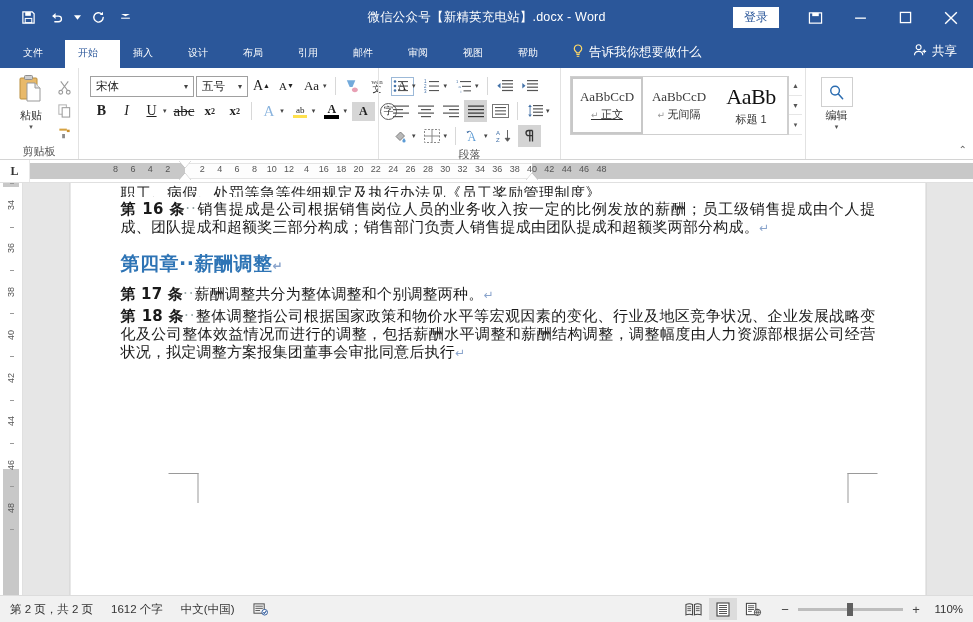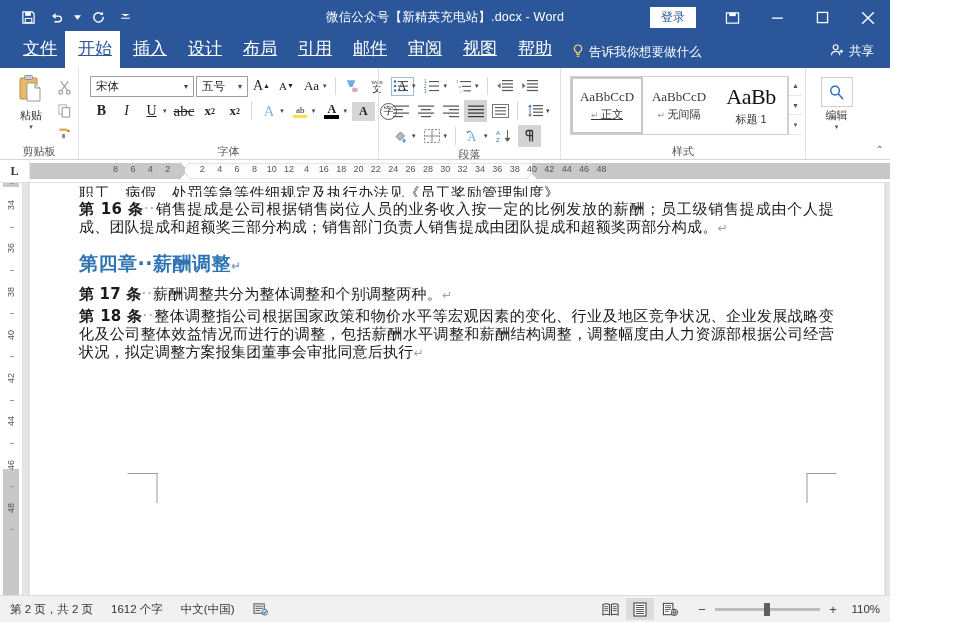--- a/index.html
+++ b/index.html
@@ -2,21 +2,21 @@
 <html><head>
 <meta charset="utf-8">
 <style>
   * { box-sizing: border-box; margin: 0; padding: 0; }
   html, body {
     width: 973px; height: 622px;
     overflow: hidden;
     font-family: "Liberation Sans", "DejaVu Sans", sans-serif;
     background: #fff;
   }
-  #app { width: 890px; height: 622px; position: relative; display: flex; flex-direction: column; }
+  #app { width: 973px; height: 622px; position: relative; display: flex; flex-direction: column; }
 
   
   .titlebar {
     height: 35px; background: #2b579a; color: #fff;
     display: flex; align-items: center; position: relative; flex: none;
   }
   .qat { display: flex; align-items: center; gap: 0px; padding-left: 14px; }
   .qat-btn {
     width: 28px; height: 26px; display: flex; align-items: center; justify-content: center;
     color: #fff; cursor: pointer;
@@ -37,21 +37,21 @@
     cursor: pointer; color: #fff;
   }
 
   
   .tabsrow {
     height: 33px; background: #2b579a; display: flex; align-items: flex-end; flex: none;
     position: relative;
   }
   .tabs { display: flex; align-items: flex-end; padding-left: 10px; }
   .tab {
-    font-size: 17px; color: #fff; padding: 6px 8px 8px 13px; cursor: pointer; white-space: nowrap; text-decoration: underline;
+    font-size: 10px; color: #fff; padding: 6px 22px 8px 13px; cursor: pointer; white-space: nowrap;
   }
   .tab.active { background: #fff; color: #2b579a; }
   .tellme {
     display: flex; align-items: center; gap: 5px; color: #fff; font-size: 12.5px;
     margin-left: 12px; padding-bottom: 7px; cursor: pointer;
   }
   .share {
     margin-left: auto; display: flex; align-items: center; gap: 4px;
     color: #fff; font-size: 12.5px; padding: 0 16px 8px 0; cursor: pointer;
   }
@@ -434,21 +434,20 @@
             </div>
             <div class="ibtn" style="background:#d6d6d6;width:19px;height:19px">
               <span style="font-size:12px;font-weight:bold;font-family:'Liberation Serif',serif">A</span>
             </div>
             <div class="ibtn">
               <span style="border:1.2px solid #5b5b5b;border-radius:50%;width:17px;height:17px;display:flex;align-items:center;justify-content:center;font-size:10px">字</span>
             </div>
           </div>
         </div>
       </div>
-      <div class="rlabel">字体</div>
     </div>
 
     <div class="rgroup g-para">
       <div class="rbody">
         <div class="para-rows">
           <div class="frow">
             <div class="split">
               <span class="ibtn">
                 <svg width="16" height="14" viewBox="0 0 16 14">
                     <circle cx="2" cy="2.5" r="1.3" fill="#4472a8"></circle>
@@ -629,21 +628,20 @@
               <span class="nm"><span>标题 1</span></span>
             </div>
           </div>
           <div class="gal-scroll">
             <div>▲</div>
             <div>▼</div>
             <div>▾</div>
           </div>
         </div>
       </div>
-      <div class="rlabel">样式</div>
     </div>
 
     <div class="rgroup g-edit">
       <div class="rbody">
         <div class="edit-inner">
           <div class="edit-box">
             <svg width="17" height="17" viewBox="0 0 18 18">
                 <circle cx="7.5" cy="7" r="4.6" fill="none" stroke="#2b6cb0" stroke-width="1.5"></circle>
                 <path d="M11 10.6 15.5 15.5" stroke="#2b6cb0" stroke-width="1.6" stroke-linecap="round"></path>
               </svg>

